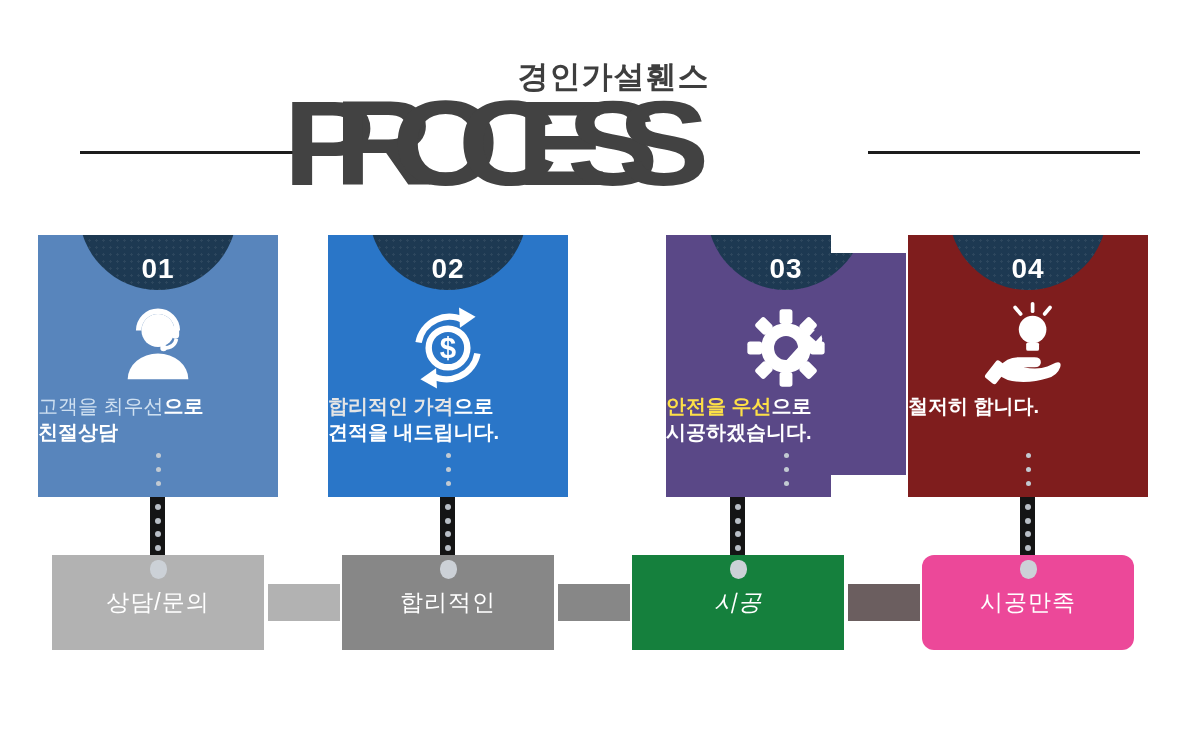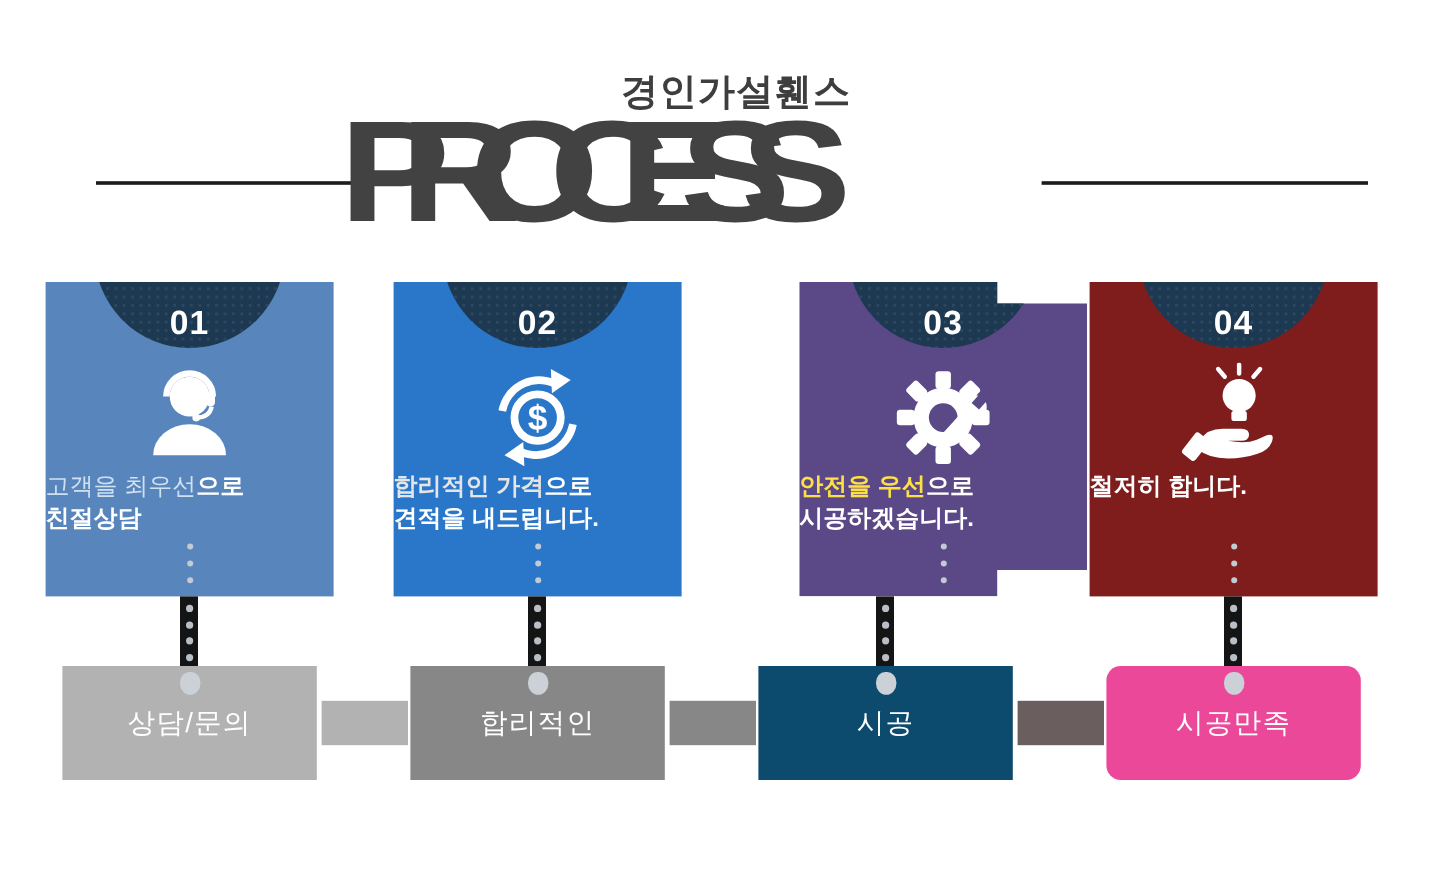--- a/index.html
+++ b/index.html
@@ -182,21 +182,21 @@
           <i></i>
           <i></i>
         </div>
     </div>
     <div class="bar">
         <i></i>
         <i></i>
         <i></i>
         <i></i>
       </div>
-    <div class="label-box" style="background: #0c4a6e;">
+    <div class="label-box" style="background: #15803d; font-style: italic;">
       <span class="drop"></span>
       <span class="label-text">시공</span>
     </div>
   </div>
 
   <div class="col col3">
     <div class="card" style="background: #7f1d1d;">
       <div class="badge-circle"></div>
       <div class="step-num">04</div>
       <div class="icon-wrap">

